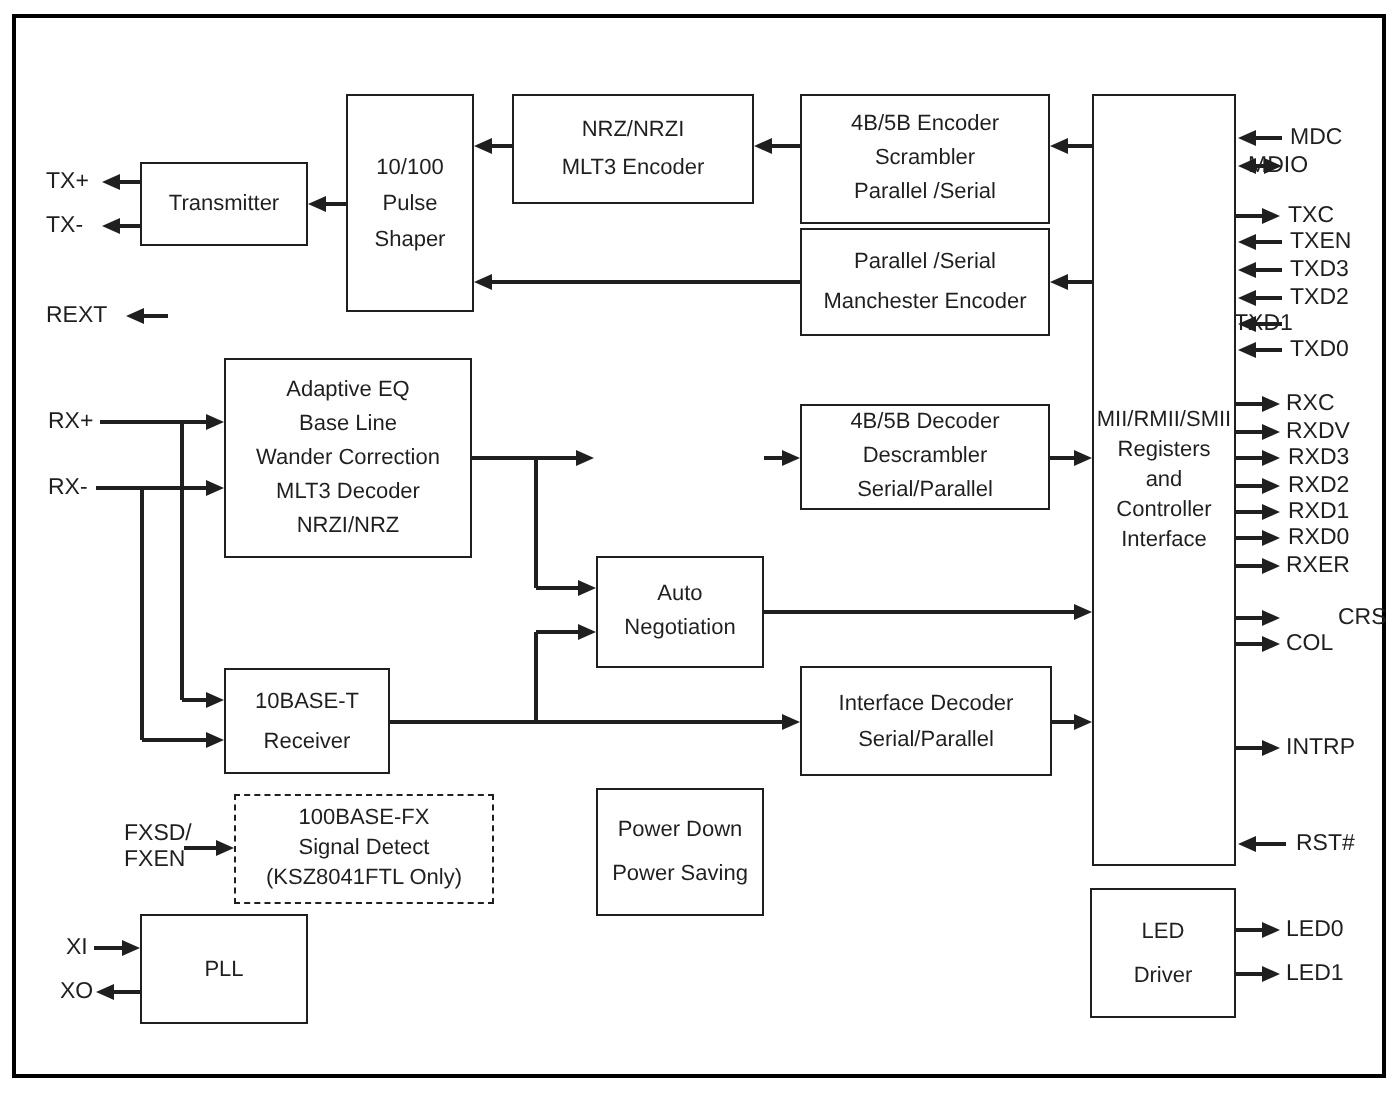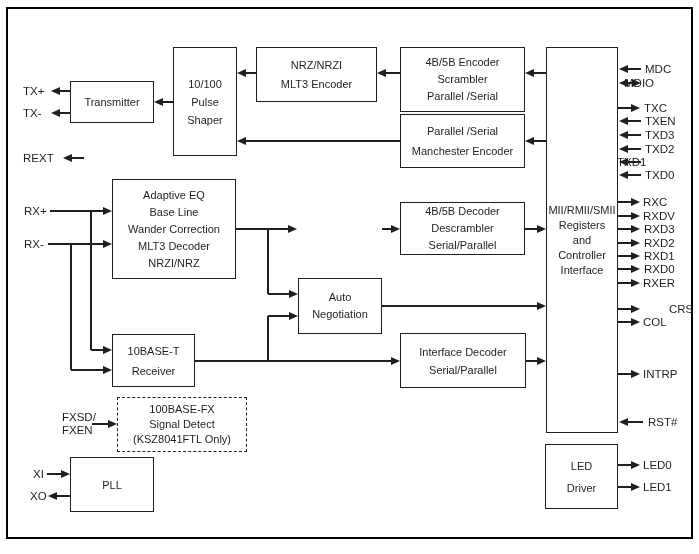--- a/index.html
+++ b/index.html
@@ -93,20 +93,24 @@
     <div>Interface Decoder</div>
     <div>Serial/Parallel</div>
   </div>
 
   <div class="blk dashed lh15" style="left:117px;top:397px;width:130px;height:55px">
     <div>100BASE-FX</div>
     <div>Signal Detect</div>
     <div>(KSZ8041FTL Only)</div>
   </div>
 
+  <div class="blk lh22" style="left:298px;top:394px;width:84px;height:64px">
+    <div>Power Down</div>
+    <div>Power Saving</div>
+  </div>
 
   <div class="blk" style="left:70px;top:457px;width:84px;height:55px">
     <div>PLL</div>
   </div>
 
   <div class="blk lh22" style="left:545px;top:444px;width:73px;height:65px">
     <div>LED</div>
     <div>Driver</div>
   </div>
 

